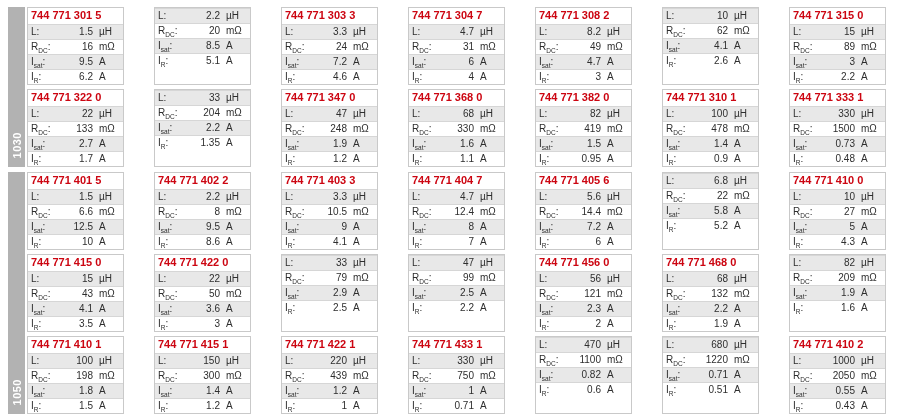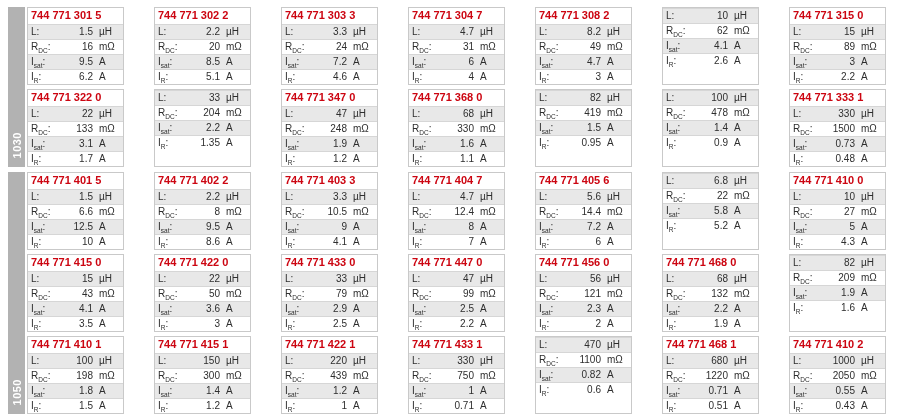--- a/index.html
+++ b/index.html
@@ -77,21 +77,20 @@
     <span class="val">9.5</span>
     <span class="unit">A</span>
   </div>
               <div class="spec-row">
     <span class="lbl"><span class="base">I</span><sub class="sub">R</sub><span class="colon">:</span></span>
     <span class="val">6.2</span>
     <span class="unit">A</span>
   </div>
             </div>
             <div class="card">
-    <div class="card-header">744 771 302 2</div>
   <div class="spec-row alt">
     <span class="lbl"><span class="base">L</span><sub class="sub"></sub><span class="colon">:</span></span>
     <span class="val">2.2</span>
     <span class="unit">µH</span>
   </div>
               <div class="spec-row">
     <span class="lbl"><span class="base">R</span><sub class="sub">DC</sub><span class="colon">:</span></span>
     <span class="val">20</span>
     <span class="unit">mΩ</span>
   </div>
@@ -229,21 +228,21 @@
     <span class="val">22</span>
     <span class="unit">µH</span>
   </div>
               <div class="spec-row">
     <span class="lbl"><span class="base">R</span><sub class="sub">DC</sub><span class="colon">:</span></span>
     <span class="val">133</span>
     <span class="unit">mΩ</span>
   </div>
               <div class="spec-row alt">
     <span class="lbl"><span class="base">I</span><sub class="sub">sat</sub><span class="colon">:</span></span>
-    <span class="val">3.1</span>
+    <span class="val">2.7</span>
     <span class="unit">A</span>
   </div>
               <div class="spec-row">
     <span class="lbl"><span class="base">I</span><sub class="sub">R</sub><span class="colon">:</span></span>
     <span class="val">1.7</span>
     <span class="unit">A</span>
   </div>
             </div>
             <div class="card">
   <div class="spec-row alt">
@@ -307,20 +306,21 @@
     <span class="val">1.6</span>
     <span class="unit">A</span>
   </div>
               <div class="spec-row">
     <span class="lbl"><span class="base">I</span><sub class="sub">R</sub><span class="colon">:</span></span>
     <span class="val">1.1</span>
     <span class="unit">A</span>
   </div>
             </div>
             <div class="card">
+    <div class="card-header">744 771 382 0</div>
   <div class="spec-row alt">
     <span class="lbl"><span class="base">L</span><sub class="sub"></sub><span class="colon">:</span></span>
     <span class="val">82</span>
     <span class="unit">µH</span>
   </div>
               <div class="spec-row">
     <span class="lbl"><span class="base">R</span><sub class="sub">DC</sub><span class="colon">:</span></span>
     <span class="val">419</span>
     <span class="unit">mΩ</span>
   </div>
@@ -329,20 +329,21 @@
     <span class="val">1.5</span>
     <span class="unit">A</span>
   </div>
               <div class="spec-row">
     <span class="lbl"><span class="base">I</span><sub class="sub">R</sub><span class="colon">:</span></span>
     <span class="val">0.95</span>
     <span class="unit">A</span>
   </div>
             </div>
             <div class="card">
+    <div class="card-header">744 771 310 1</div>
   <div class="spec-row alt">
     <span class="lbl"><span class="base">L</span><sub class="sub"></sub><span class="colon">:</span></span>
     <span class="val">100</span>
     <span class="unit">µH</span>
   </div>
               <div class="spec-row">
     <span class="lbl"><span class="base">R</span><sub class="sub">DC</sub><span class="colon">:</span></span>
     <span class="val">478</span>
     <span class="unit">mΩ</span>
   </div>
@@ -591,21 +592,20 @@
     <span class="val">3.6</span>
     <span class="unit">A</span>
   </div>
               <div class="spec-row">
     <span class="lbl"><span class="base">I</span><sub class="sub">R</sub><span class="colon">:</span></span>
     <span class="val">3</span>
     <span class="unit">A</span>
   </div>
             </div>
             <div class="card">
-    <div class="card-header">744 771 433 0</div>
   <div class="spec-row alt">
     <span class="lbl"><span class="base">L</span><sub class="sub"></sub><span class="colon">:</span></span>
     <span class="val">33</span>
     <span class="unit">µH</span>
   </div>
               <div class="spec-row">
     <span class="lbl"><span class="base">R</span><sub class="sub">DC</sub><span class="colon">:</span></span>
     <span class="val">79</span>
     <span class="unit">mΩ</span>
   </div>
@@ -614,21 +614,20 @@
     <span class="val">2.9</span>
     <span class="unit">A</span>
   </div>
               <div class="spec-row">
     <span class="lbl"><span class="base">I</span><sub class="sub">R</sub><span class="colon">:</span></span>
     <span class="val">2.5</span>
     <span class="unit">A</span>
   </div>
             </div>
             <div class="card">
-    <div class="card-header">744 771 447 0</div>
   <div class="spec-row alt">
     <span class="lbl"><span class="base">L</span><sub class="sub"></sub><span class="colon">:</span></span>
     <span class="val">47</span>
     <span class="unit">µH</span>
   </div>
               <div class="spec-row">
     <span class="lbl"><span class="base">R</span><sub class="sub">DC</sub><span class="colon">:</span></span>
     <span class="val">99</span>
     <span class="unit">mΩ</span>
   </div>
@@ -821,21 +820,20 @@
     <span class="val">0.82</span>
     <span class="unit">A</span>
   </div>
               <div class="spec-row">
     <span class="lbl"><span class="base">I</span><sub class="sub">R</sub><span class="colon">:</span></span>
     <span class="val">0.6</span>
     <span class="unit">A</span>
   </div>
             </div>
             <div class="card">
-    <div class="card-header">744 771 468 1</div>
   <div class="spec-row alt">
     <span class="lbl"><span class="base">L</span><sub class="sub"></sub><span class="colon">:</span></span>
     <span class="val">680</span>
     <span class="unit">µH</span>
   </div>
               <div class="spec-row">
     <span class="lbl"><span class="base">R</span><sub class="sub">DC</sub><span class="colon">:</span></span>
     <span class="val">1220</span>
     <span class="unit">mΩ</span>
   </div>

